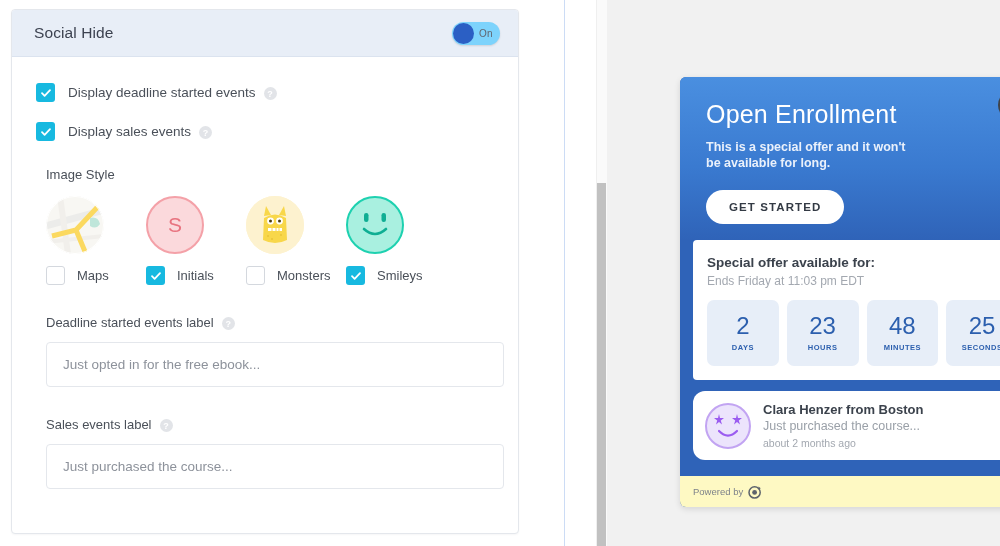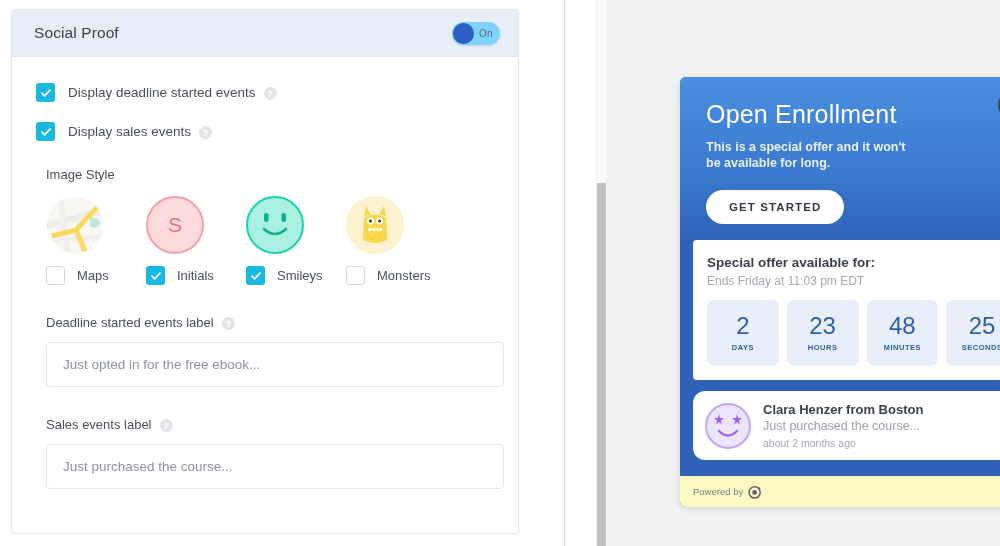--- a/index.html
+++ b/index.html
@@ -224,21 +224,21 @@
 </style>
 </head>
 <body>
 
 <div id="root">
 
   <div class="editor-col">
     <div class="panel">
 
       <div class="panel-header">
-        <div class="panel-title">Social Proof</div>
+        <div class="panel-title">Social Hide</div>
         <div class="toggle">
           <div class="toggle-knob"></div>
           <div class="toggle-label">On</div>
         </div>
       </div>
 
       <div class="panel-body">
 
         <div class="cb-row">
           <span class="cb on">
@@ -289,38 +289,20 @@
             <div class="initials">
               <span>S</span>
             </div>
             <div class="style-pick">
               <span class="cb on">
                 <svg width="12" height="12" viewBox="0 0 12 12">
                   <path d="M2 6.2 L4.6 8.8 L10 3.2" stroke="#ffffff" stroke-width="1.8" fill="none" stroke-linecap="round" stroke-linejoin="round"></path>
                 </svg>
               </span>
               <span class="style-name">Initials</span>
-            </div>
-          </div>
-
-          <div class="style-item">
-            <div class="smiley">
-              <svg width="54" height="54" viewBox="0 0 54 54">
-                <rect x="16" y="15" width="4.5" height="9" rx="2.2" fill="#0fae93"></rect>
-                <rect x="33.5" y="15" width="4.5" height="9" rx="2.2" fill="#0fae93"></rect>
-                <path d="M16 31 Q27 41 38 31" stroke="#0fae93" stroke-width="2.6" fill="none" stroke-linecap="round"></path>
-              </svg>
-            </div>
-            <div class="style-pick">
-              <span class="cb on">
-                <svg width="12" height="12" viewBox="0 0 12 12">
-                  <path d="M2 6.2 L4.6 8.8 L10 3.2" stroke="#ffffff" stroke-width="1.8" fill="none" stroke-linecap="round" stroke-linejoin="round"></path>
-                </svg>
-              </span>
-              <span class="style-name">Smileys</span>
             </div>
           </div>
 
           <div class="style-item">
             <div class="monster">
               <svg width="58" height="58" viewBox="0 0 58 58">
                 <circle cx="29" cy="29" r="29" fill="#fdf2cf"></circle>
                 <path d="M18 20 L20 10 L25 19 Z" fill="#f8d74a"></path>
                 <path d="M40 20 L38 10 L33 19 Z" fill="#f8d74a"></path>
                 <path d="M18 22 Q29 15 40 22 L41 44 Q29 50 17 44 Z" fill="#f8d74a"></path>
@@ -336,20 +318,38 @@
               </svg>
             </div>
             <div class="style-pick">
               <span class="cb off">
                 
               </span>
               <span class="style-name">Monsters</span>
             </div>
           </div>
 
+          <div class="style-item">
+            <div class="smiley">
+              <svg width="54" height="54" viewBox="0 0 54 54">
+                <rect x="16" y="15" width="4.5" height="9" rx="2.2" fill="#0fae93"></rect>
+                <rect x="33.5" y="15" width="4.5" height="9" rx="2.2" fill="#0fae93"></rect>
+                <path d="M16 31 Q27 41 38 31" stroke="#0fae93" stroke-width="2.6" fill="none" stroke-linecap="round"></path>
+              </svg>
+            </div>
+            <div class="style-pick">
+              <span class="cb on">
+                <svg width="12" height="12" viewBox="0 0 12 12">
+                  <path d="M2 6.2 L4.6 8.8 L10 3.2" stroke="#ffffff" stroke-width="1.8" fill="none" stroke-linecap="round" stroke-linejoin="round"></path>
+                </svg>
+              </span>
+              <span class="style-name">Smileys</span>
+            </div>
+          </div>
+
         </div>
 
         <div class="field-label-row">
           <span class="field-label">Deadline started events label</span>
           <span class="help">?</span>
         </div>
         <div class="field-input" placeholder="Just opted in for the free ebook...">Just opted in for the free ebook...</div>
 
         <div class="field-label-row">
           <span class="field-label">Sales events label</span>

